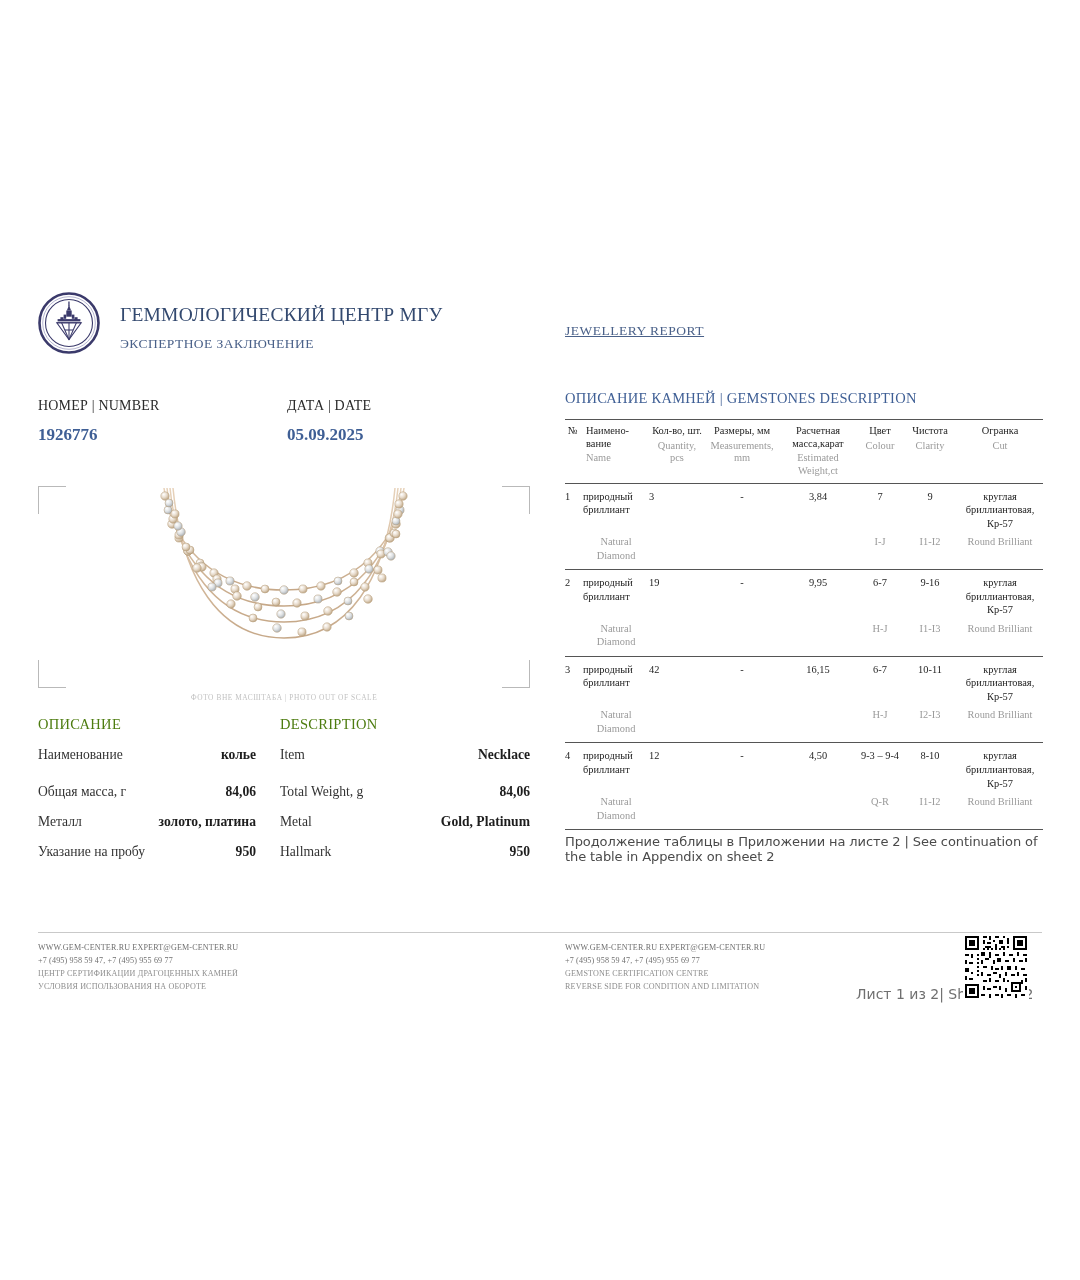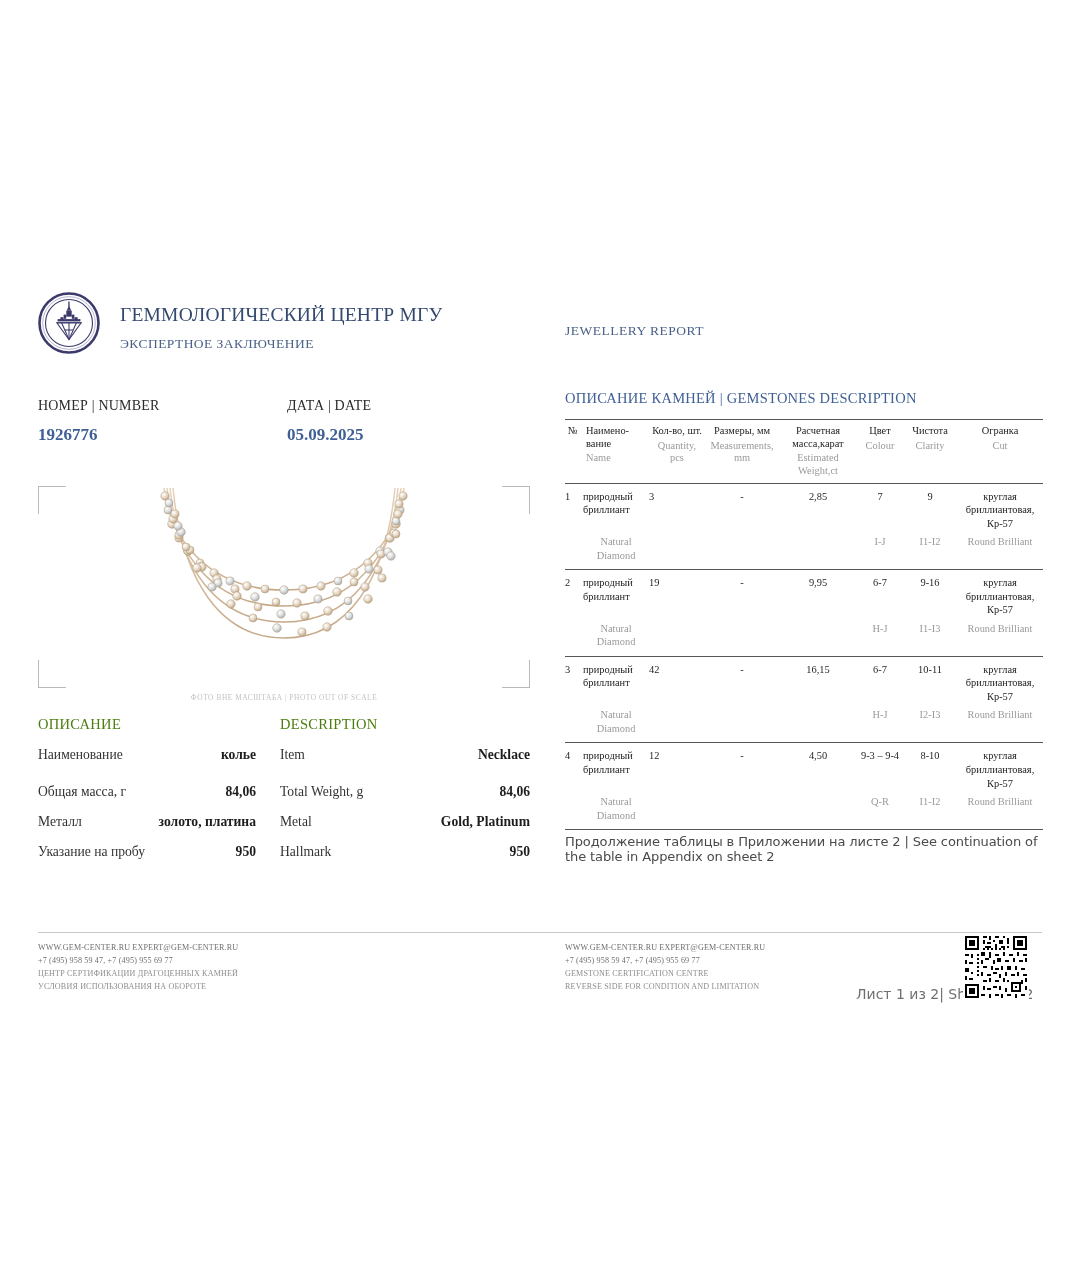--- a/index.html
+++ b/index.html
@@ -20,21 +20,21 @@
     position: absolute; left: 82px; top: 12px;
     font-size: 19.5px; letter-spacing: .2px; color: #33496f; white-space: nowrap;
   }
   .org-sub {
     position: absolute; left: 82px; top: 44px;
     font-size: 13.5px; letter-spacing: .45px; color: #4a6189; white-space: nowrap;
   }
 
   .hdr-right { position: absolute; left: 565px; top: 310px; }
   .org-title-en { font-size: 19.5px; letter-spacing: .3px; color: #33496f; white-space: nowrap; }
-  .org-sub-en { margin-top: 13px; font-size: 13.5px; letter-spacing: .5px; color: #4a6189; white-space: nowrap; }
+  .org-sub-en { margin-top: 13px; font-size: 13.5px; letter-spacing: .5px; color: #4a6189; white-space: nowrap; text-decoration: underline; }
 
   
   .meta { position: absolute; left: 38px; top: 398px; width: 500px; }
   .meta-col { position: absolute; top: 0; }
   .meta-col.c1 { left: 0; }
   .meta-col.c2 { left: 249px; }
   .meta-label { font-size: 14px; color: #2b2b2b; letter-spacing: .2px; white-space: nowrap; }
   .meta-value { margin-top: 11px; font-size: 17px; color: #3f5f95; white-space: nowrap; font-weight: bold; }
 
   
@@ -366,21 +366,21 @@
         </tr>
       </thead>
 
       <tbody>
 
         <tr class="ru">
           <td class="left">1</td>
           <td class="left">природный бриллиант</td>
           <td class="left">3</td>
           <td>-</td>
-          <td>2,85</td>
+          <td>3,84</td>
           <td>7</td>
           <td>9</td>
           <td>круглая бриллиантовая, Кр-57</td>
         </tr>
         <tr class="en">
           <td></td>
           <td>Natural Diamond</td>
           <td></td>
           <td></td>
           <td></td>

